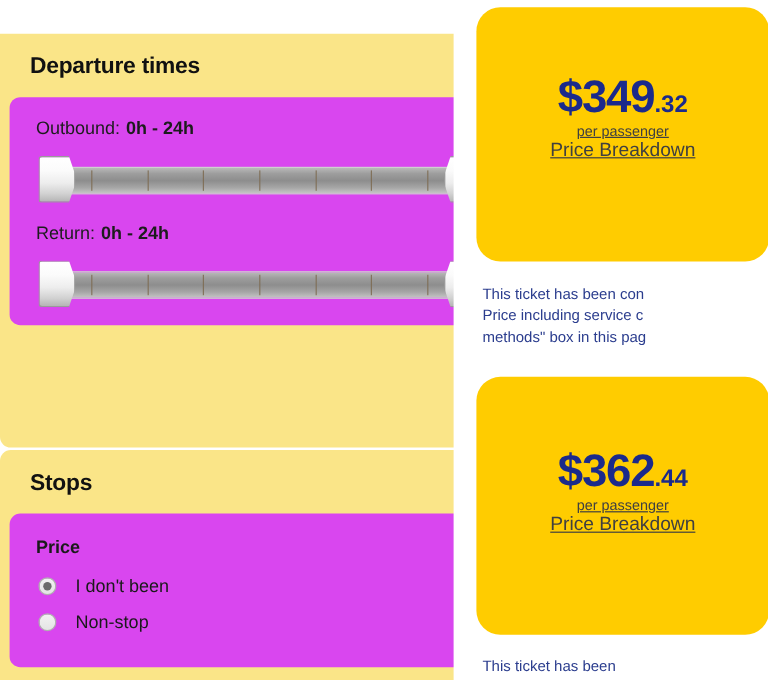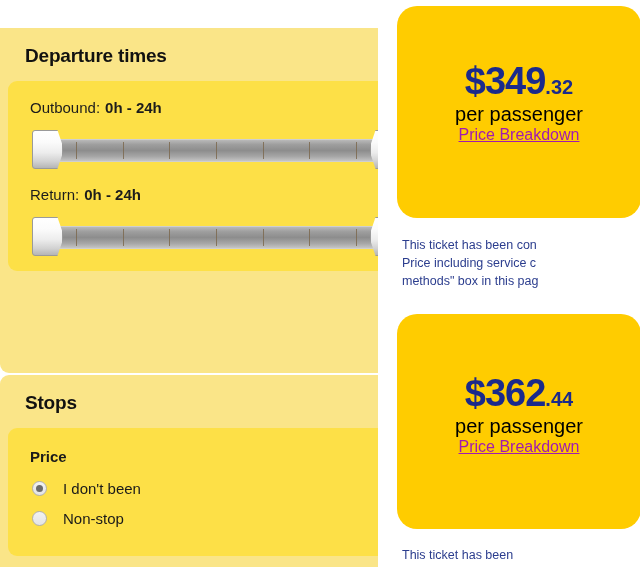--- a/index.html
+++ b/index.html
@@ -40,21 +40,21 @@
 
   .panel-heading {
     font-size: 19px;
     font-weight: bold;
     color: #111111;
     padding: 17px 0 14px 25px;
     letter-spacing: -0.2px;
   }
 
   .panel-card {
-    background: #fde047;
+    background: #d946ef;
     border-radius: 9px;
     margin: 0 14px 0 8px;
     padding: 18px 0 16px 0;
   }
 
   .slider-label {
     font-size: 15px;
     color: #1c1c1c;
     padding: 0 0 0 22px;
     margin-bottom: 14px;
@@ -188,27 +188,28 @@
     font-size: 38px;
     letter-spacing: -1px;
     line-height: 1;
     padding-top: 4px;
   }
   .price-main .cents {
     font-size: 20px;
     letter-spacing: 0;
   }
   .price-sub {
-    color: #000000;
-    font-size: 20px;
+    color: #404040;
+    font-size: 12px;
     line-height: 1.15;
     margin-top: 3px;
+    text-decoration: underline;
   }
   .price-link {
-    color: #a21caf;
+    color: #404040;
     font-size: 16px;
     text-decoration: underline;
     line-height: 1.15;
     cursor: pointer;
     display: inline-block;
   }
 
   .ticket-note {
     color: #2b3d8e;
     font-size: 12.5px;

